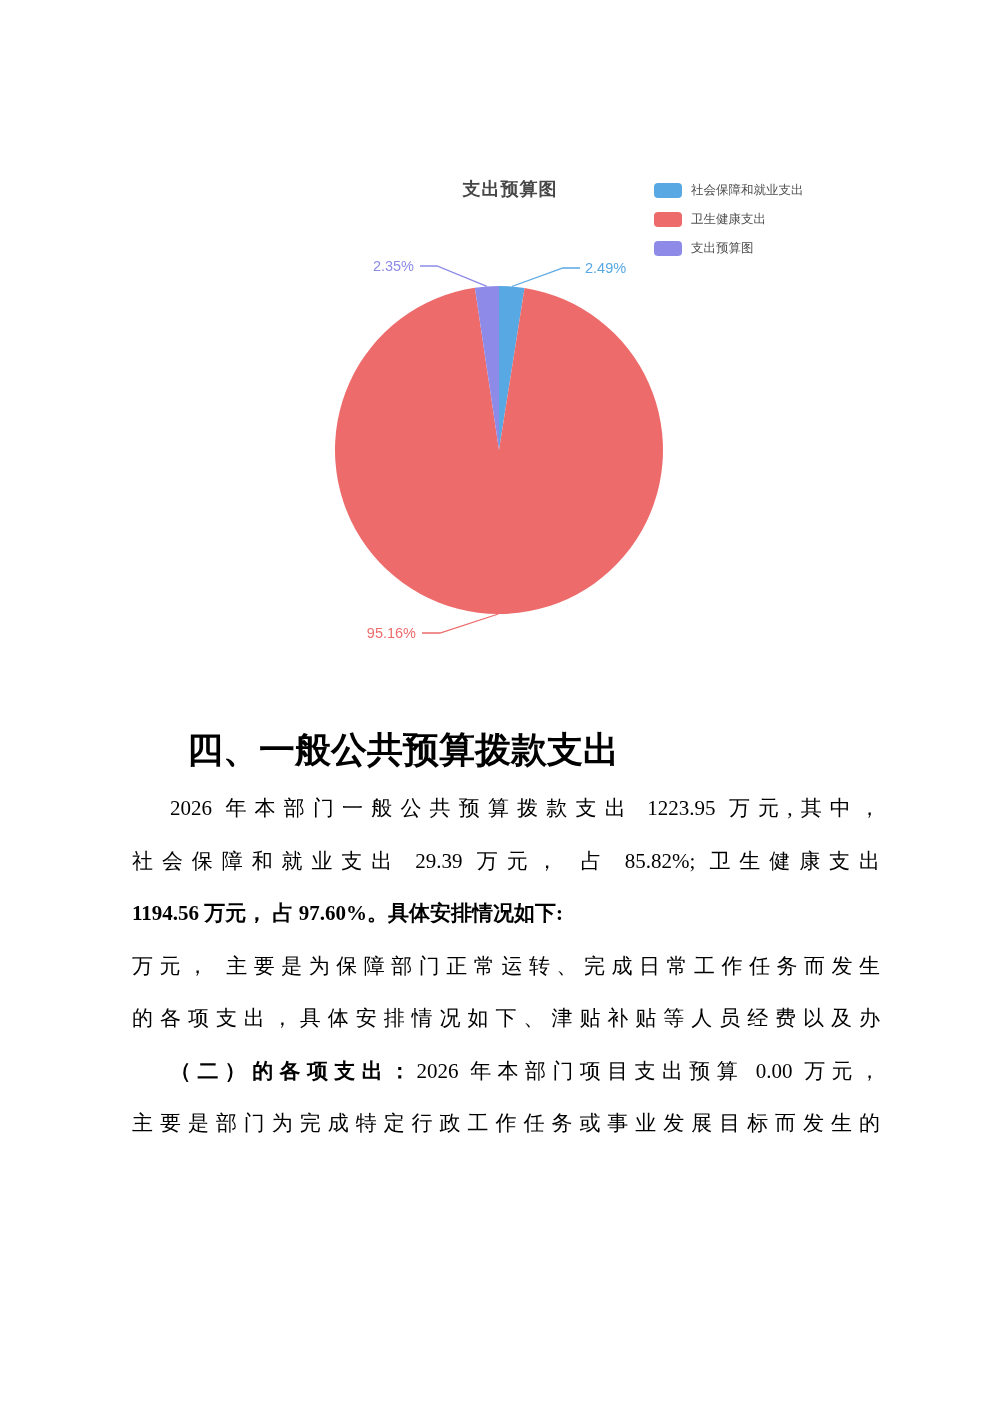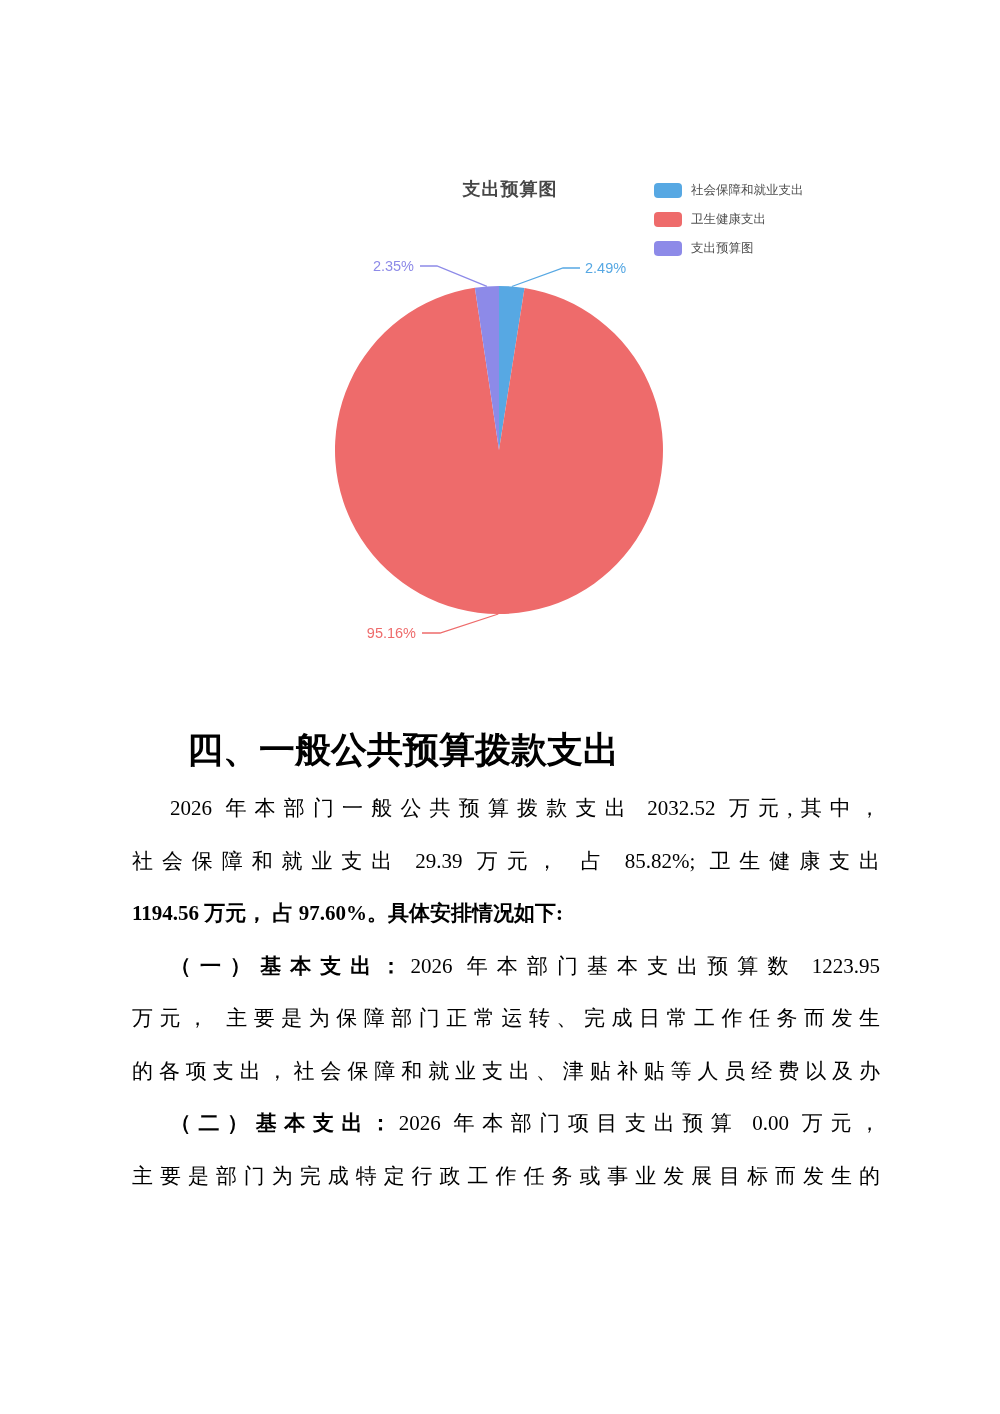--- a/index.html
+++ b/index.html
@@ -75,24 +75,23 @@
       </div>
       <div class="legend-item">
         <span class="legend-swatch" style="background: rgb(141, 138, 232);"></span>
         <span class="legend-label">支出预算图</span>
       </div>
     </div>
 
   <div class="doc">
     <h2 class="doc-heading">四、一般公共预算拨款支出</h2>
     <div class="lines" id="lines">
-        <div class="line indent"><span>2026 年本部门一般公共预算拨款支出 2032.52 万元,其中，</span></div>
+        <div class="line indent"><span>2026 年本部门一般公共预算拨款支出 1223.95 万元,其中，</span></div>
         <div class="line"><span>社会保障和就业支出 29.39 万元， 占 85.82%; 卫生健康支出</span></div>
         <div class="line short"><span>1194.56 万元， 占 97.60%。具体安排情况如下:</span></div>
-        <div class="line indent"><span class="prefix">（一）基本支出：</span><span>2026 年本部门基本支出预算数 1223.95</span></div>
         <div class="line"><span>万元， 主要是为保障部门正常运转、完成日常工作任务而发生</span></div>
-        <div class="line"><span>的各项支出，社会保障和就业支出、津贴补贴等人员经费以及办</span></div>
-        <div class="line indent"><span class="prefix">（二）基本支出：</span><span>2026 年本部门项目支出预算 0.00 万元，</span></div>
+        <div class="line"><span>的各项支出，具体安排情况如下、津贴补贴等人员经费以及办</span></div>
+        <div class="line indent"><span class="prefix">（二）的各项支出：</span><span>2026 年本部门项目支出预算 0.00 万元，</span></div>
         <div class="line"><span>主要是部门为完成特定行政工作任务或事业发展目标而发生的</span></div>
       </div>
   </div>
 
 </div>
 
 </body></html>

